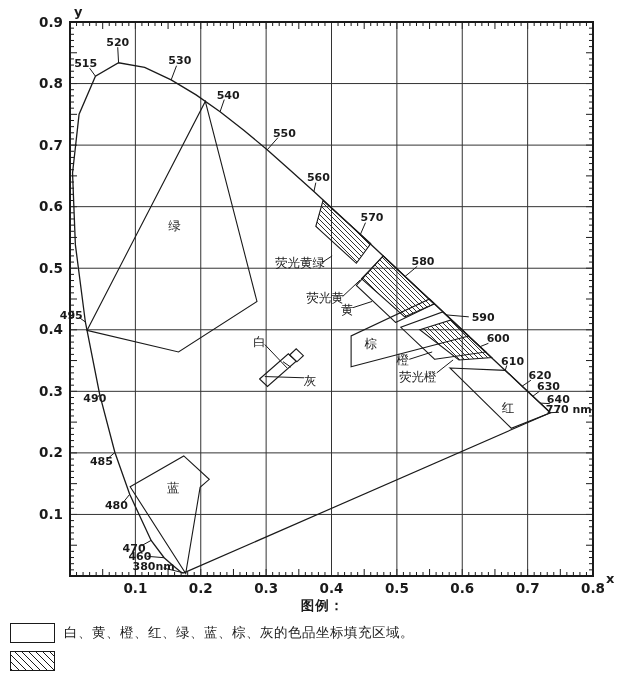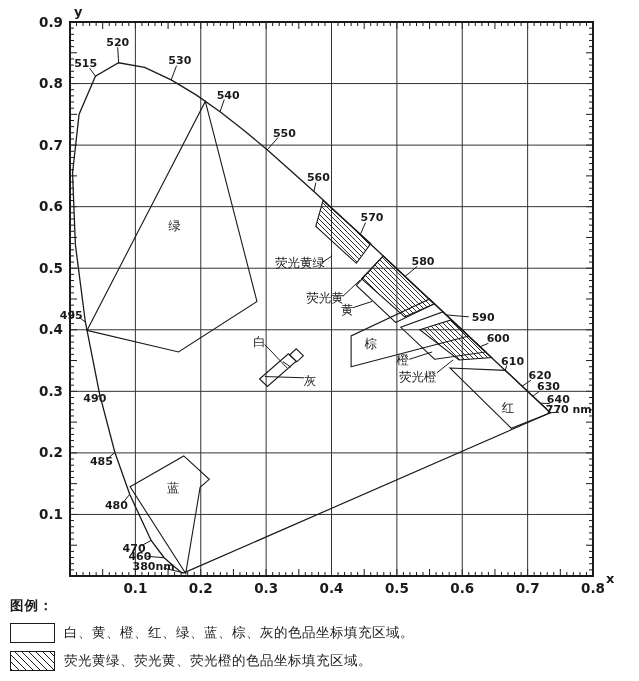--- a/index.html
+++ b/index.html
@@ -1,19 +1,19 @@
 <!DOCTYPE html>
 <html><head>
 <meta charset="utf-8">
 <style>
   html,body{margin:0;padding:0;background:#fff;}
   .page{position:relative;width:639px;height:681px;background:#fff;overflow:hidden;
         font-family:"DejaVu Sans",sans-serif;color:#1a1a1a;}
   svg{position:absolute;left:0;top:0;}
-  .legend{position:absolute;left:10px;top:597px;width:625px;}
+  .legend{position:absolute;left:10px;top:597px;width:625px;text-align:center;}
   .legend-title{font-size:13.5px;font-weight:700;letter-spacing:1px;}
   .legend-row{display:flex;align-items:center;margin-top:8px;font-family:Liberation Mono, monospace;}
   .swatch{width:45px;height:20px;border:1.6px solid #1a1a1a;background:#fff;
           margin-right:9px;flex:0 0 auto;box-sizing:border-box;}
   .swatch.hatch{background:repeating-linear-gradient(45deg,#1a1a1a 0,#1a1a1a 1px,#fff 1px,#fff 5px);}
   .legend-row span.txt{font-size:13.5px;letter-spacing:0.5px;}
 </style>
 </head>
 <body>
 
@@ -474,16 +474,15 @@
     </svg>
 
   <div class="legend">
     <div class="legend-title">图例：</div>
     <div class="legend-row">
       <span class="swatch"></span>
       <span class="txt">白、黄、橙、红、绿、蓝、棕、灰的色品坐标填充区域。</span>
     </div>
     <div class="legend-row">
       <span class="swatch hatch"></span>
-      <span class="txt">荧光黄绿、荧光黄、荧光橙的色品坐标填充区域。</span>
     </div>
   </div>
 </div>
 
 </body></html>

